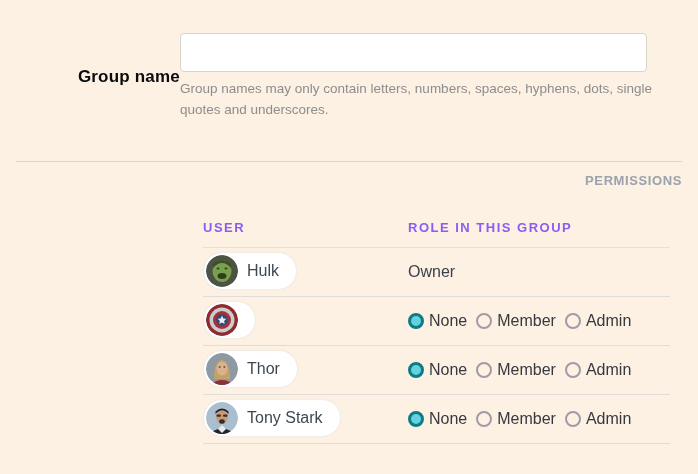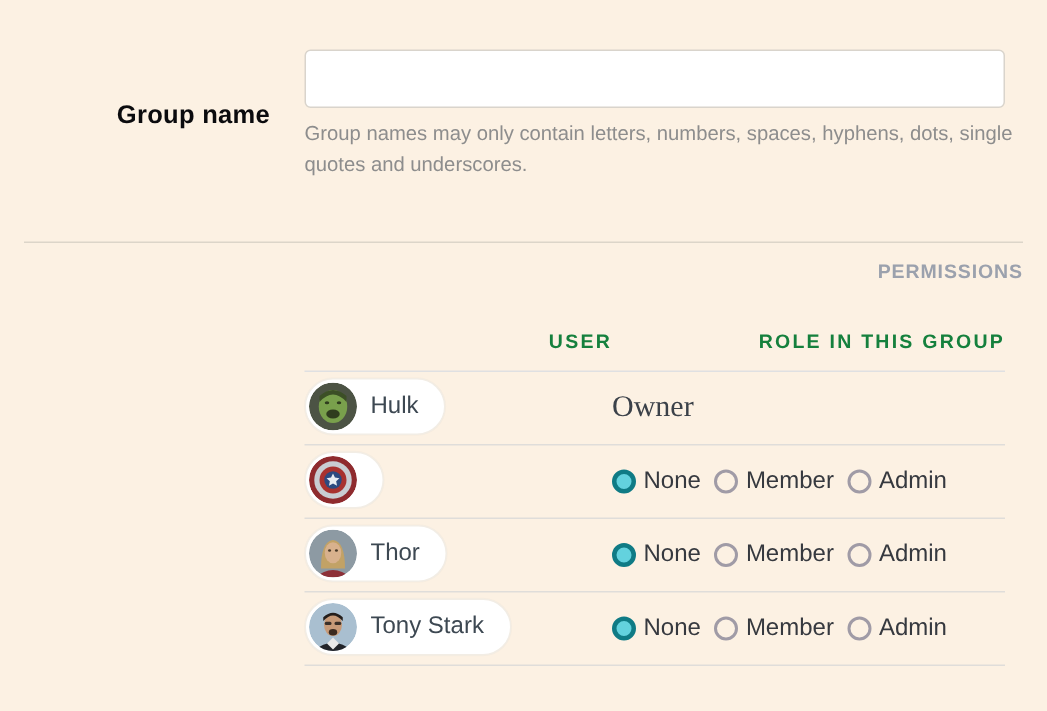--- a/index.html
+++ b/index.html
@@ -12,21 +12,21 @@
   }
   .page { width: 698px; height: 350px; position: relative; }
 
   
   .form-row { display: flex; align-items: center; padding-top: 33px; }
   .label-col {
     width: 180px; text-align: right; flex: 0 0 180px;
     font-size: 17px; font-weight: 800; color: #0b0b0e;
     letter-spacing: 0.2px;
   }
-  .field-col { margin-left: 23px; }
+  .field-col { }
   .text-input {
     width: 467px; height: 39px;
     background: #ffffff;
     border: 1px solid #d9d4cc;
     border-radius: 4px;
     font-size: 16px; font-family: "Liberation Sans", sans-serif;
     padding: 0 10px; color: #3d4852; outline: none;
   }
   .help-text {
     margin-top: 7px; width: 472px;
@@ -43,22 +43,21 @@
     font-size: 13px; font-weight: bold; letter-spacing: 0.6px;
     color: #9ba1ad;
     text-align: right;
   }
 
   
   .table { margin: 32px 28px 0 203px; width: 467px; }
   .thead { display: flex; padding-bottom: 12px; border-bottom: 1px solid #dfe0e2; }
   .th {
     font-size: 13px; font-weight: bold; letter-spacing: 1.5px;
-    color: #15803d;
-    text-align: right;
+    color: #8b5cf6;
   }
   .th-user { width: 205px; flex: 0 0 205px; }
   .th-role { flex: 1; }
   .table-row {
     display: flex; align-items: center; height: 49px;
     border-bottom: 1px solid #dfddda;
     justify-content: center;
   }
   .user-cell { width: 205px; flex: 0 0 205px; }
   .role-cell { flex: 1; display: flex; align-items: center; font-size: 16px; color: #3b4149; }
@@ -86,21 +85,21 @@
   .radio-dot {
     width: 16px; height: 16px; border-radius: 50%;
     border: 2px solid #a09ba6; background: transparent;
     flex: 0 0 16px;
   }
   .radio-dot.checked {
     border: 3px solid var(--radio-ring, #0f7b85);
     background: var(--radio-fill, #63d2de);
   }
   .radio-label { margin-left: 5px; font-size: 16px; color: #36393f; }
-  .role-static { font-size: 20px; color: #3b4149; font-family: Liberation Serif, serif; }
+  .role-static { font-size: 16px; color: #3b4149; }
 </style>
 </head>
 <body style="background: rgb(252, 241, 227);">
 
 <div class="page">
 
   <div class="form-row">
     <div class="label-col">Group name</div>
     <div class="field-col">
       <input type="text" class="text-input" value="" style="">

